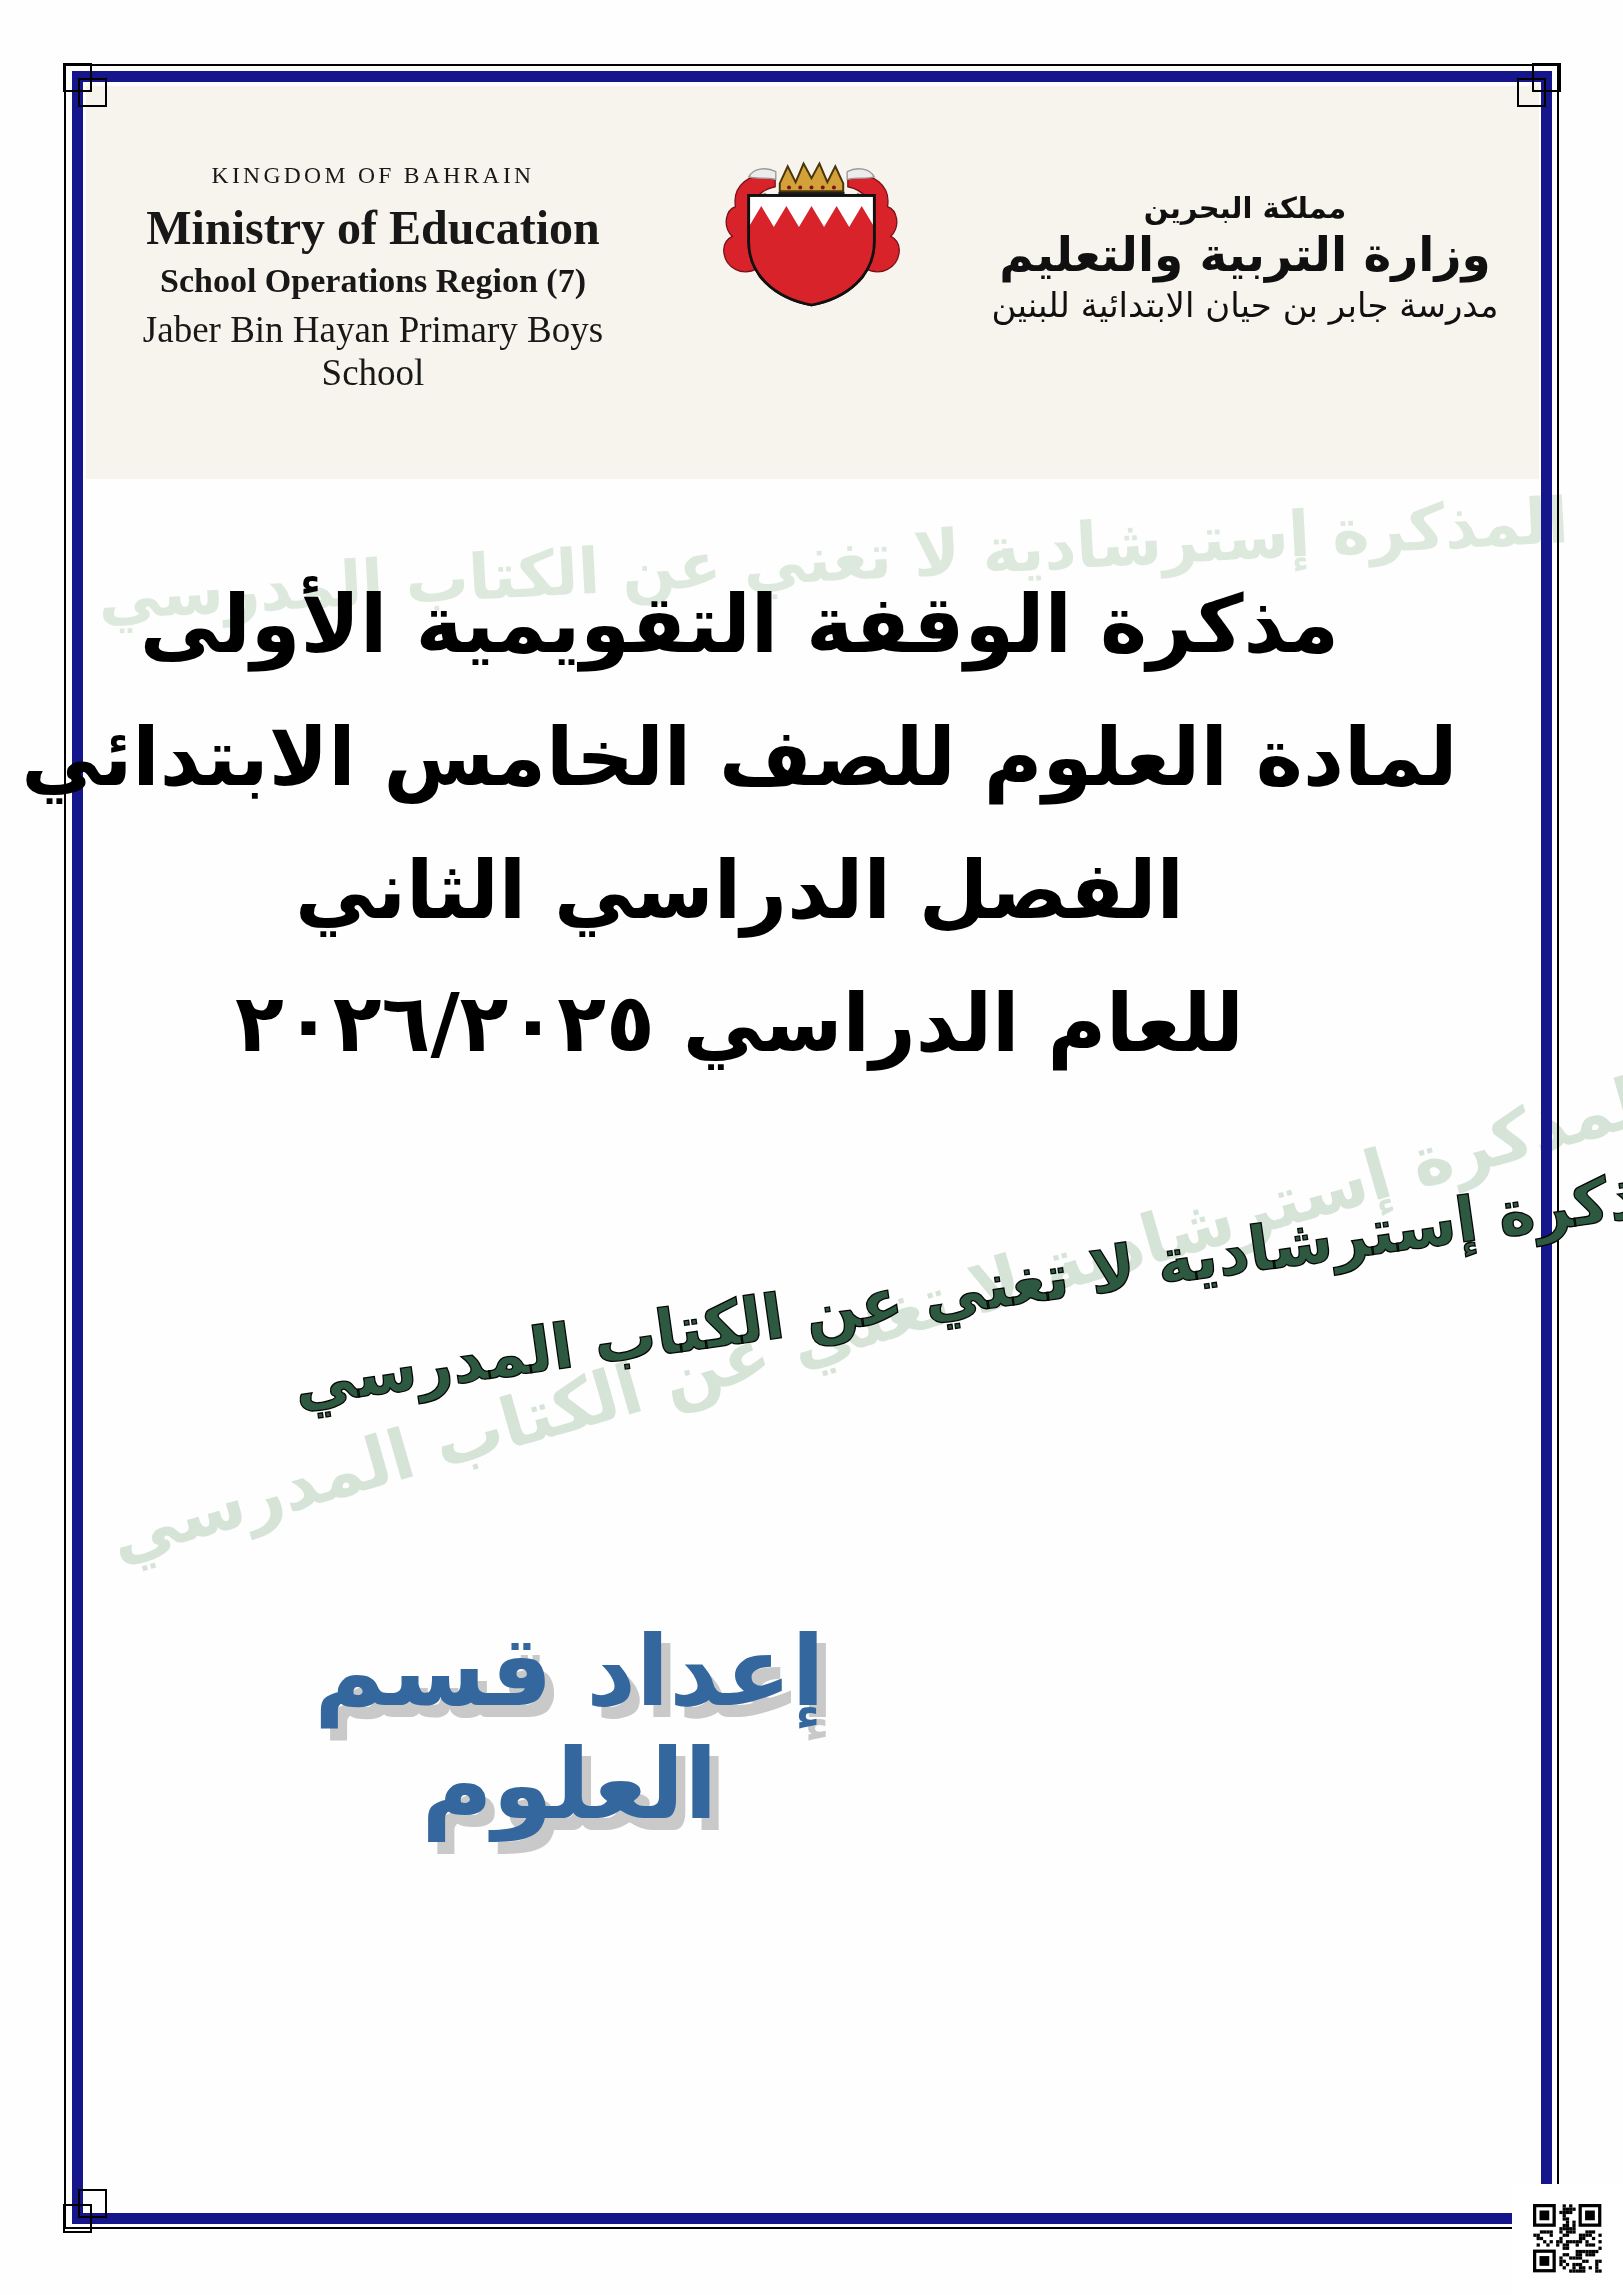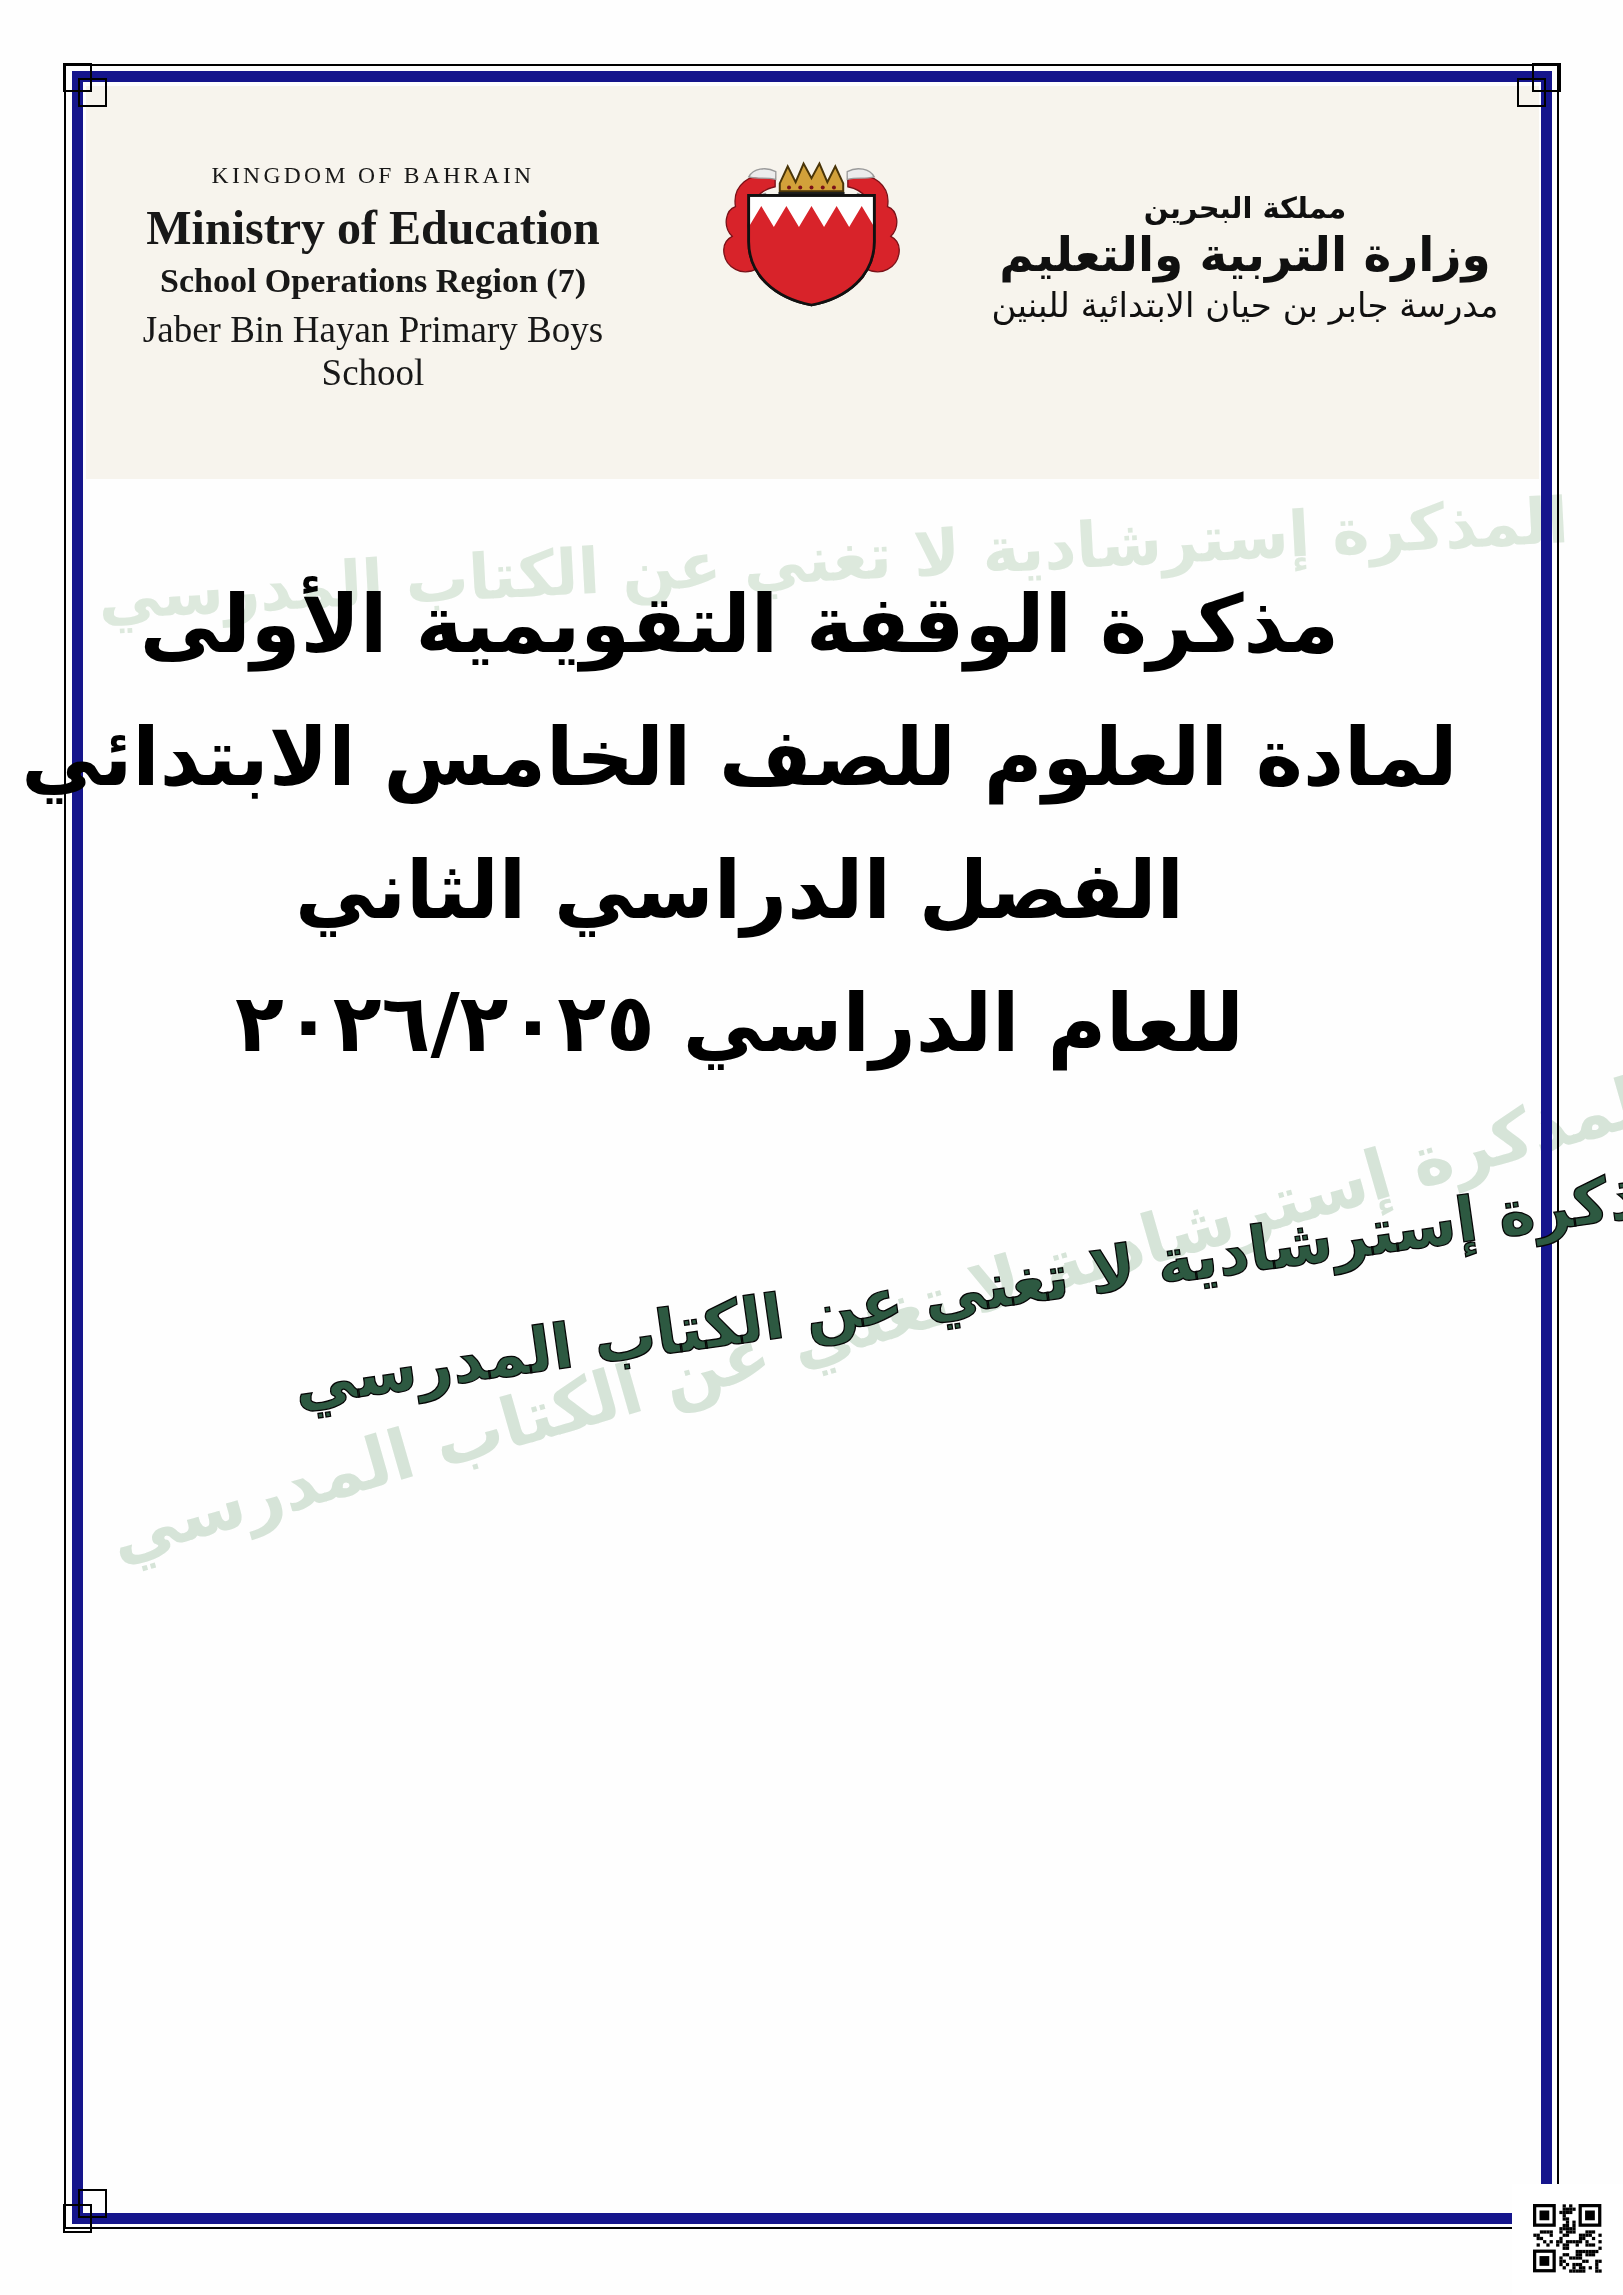--- a/index.html
+++ b/index.html
@@ -104,20 +104,21 @@
   <div class="wm wm-b" dir="rtl">المذكرة إسترشادية لا تغني عن الكتاب المدرسي</div>
   <div class="wm wm-dark" dir="rtl">المذكرة إسترشادية لا تغني عن الكتاب المدرسي</div>
 
   <div class="title-block" dir="rtl">
     <div class="title-line">مذكرة الوقفة التقويمية الأولى</div>
     <div class="title-line">لمادة العلوم للصف الخامس الابتدائي</div>
     <div class="title-line">الفصل الدراسي الثاني</div>
     <div class="title-line">للعام الدراسي ٢٠٢٦/٢٠٢٥</div>
   </div>
 
+  <div class="prepared" dir="rtl">إعداد قسم العلوم</div>
 
   <div class="qr-mask">
     <svg width="69" height="69" viewBox="0 0 106 106">
       <rect x="0" y="0" width="106" height="106" fill="#fff"></rect>
       <g fill="#000">
         <rect x="0" y="0" width="35" height="35"></rect>
           <rect x="5" y="5" width="25" height="25" fill="#fff"></rect>
           <rect x="10" y="10" width="15" height="15"></rect>
         <rect x="70" y="0" width="35" height="35"></rect>
           <rect x="75" y="5" width="25" height="25" fill="#fff"></rect>

